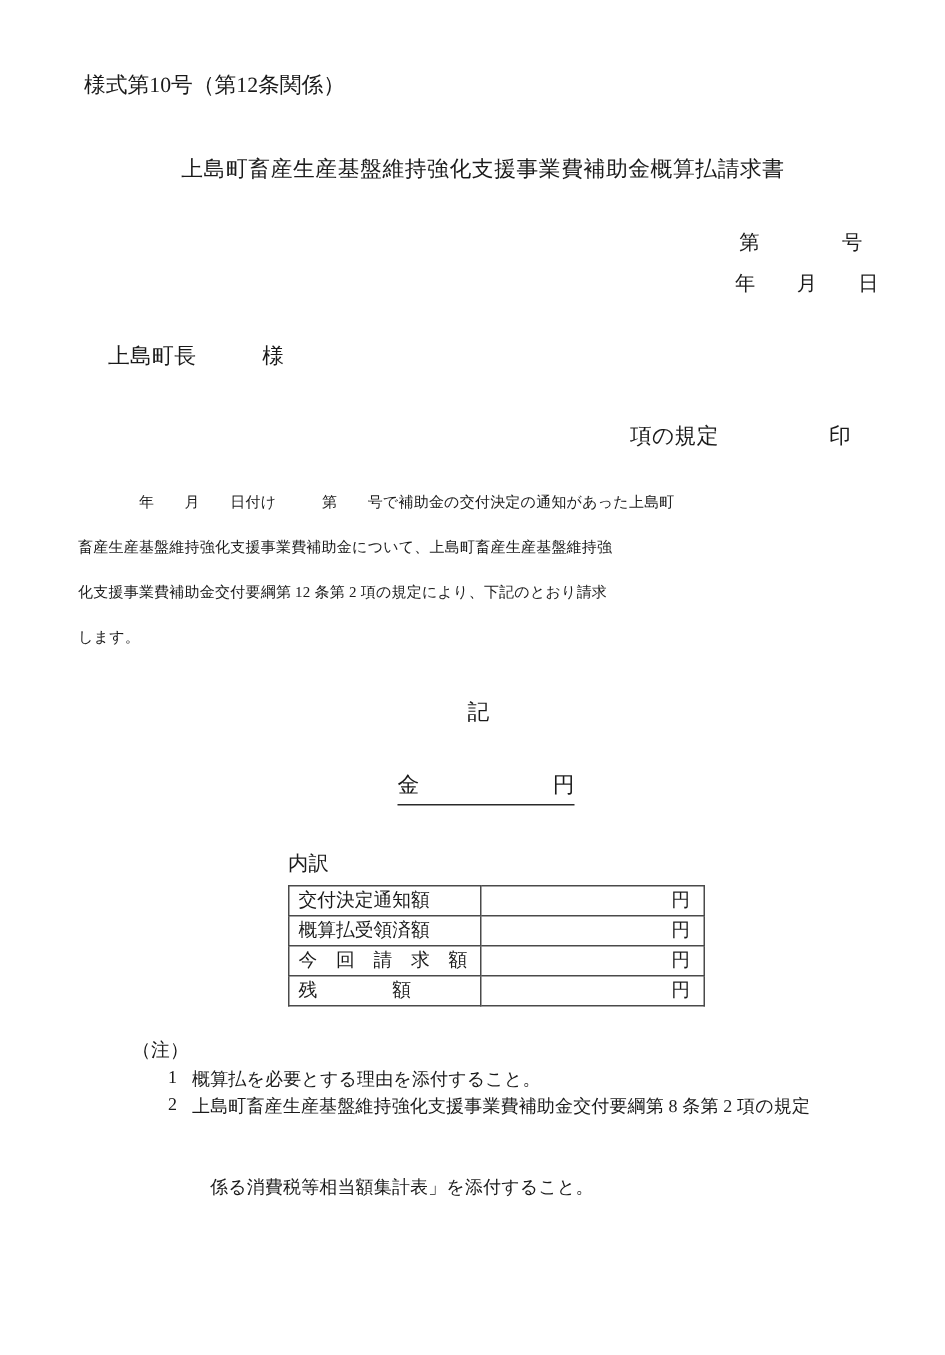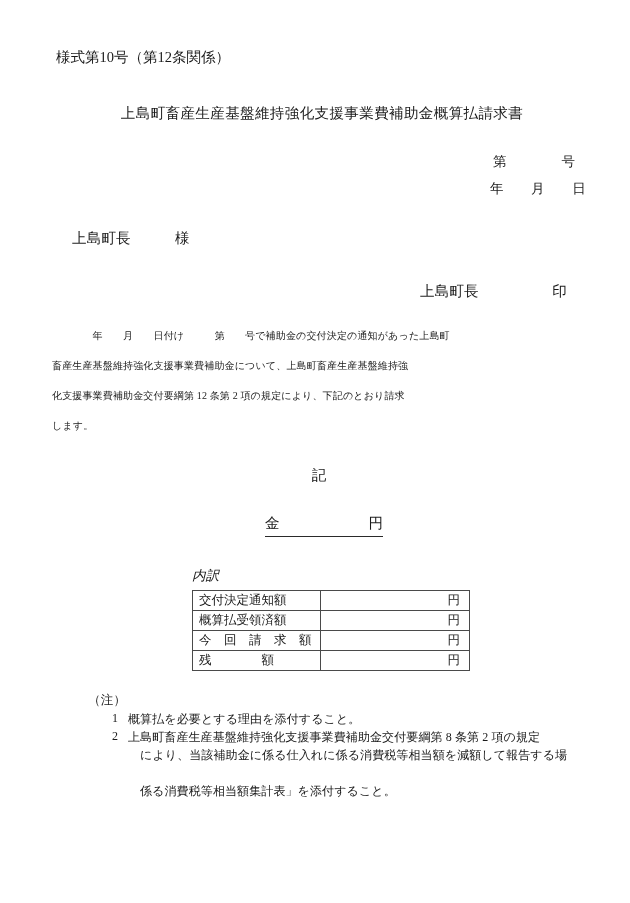--- a/index.html
+++ b/index.html
@@ -120,21 +120,20 @@
     justify-content: space-between;
     align-items: baseline;
   }
   #amount-line span { white-space: pre; }
 
   
   #breakdown-label {
     left: 192px;
     top: 569px;
     font-size: 13.5px;
-    font-style: italic;
   }
   #breakdown-table {
     position: absolute;
     left: 192px;
     top: 590px;
     width: 248px;
     border-collapse: collapse;
     table-layout: fixed;
   }
   #breakdown-table td {
@@ -188,21 +187,21 @@
   <div class="t mincho" id="form-number">様式第10号（第12条関係）</div>
 
   <div class="t mincho" id="doc-title">上島町畜産生産基盤維持強化支援事業費補助金概算払請求書</div>
 
   <div class="t mincho" id="issue-number">第　　　　号</div>
 
   <div class="t mincho" id="issue-date">年　　月　　日</div>
 
   <div class="t mincho" id="addressee">上島町長　　　様</div>
 
-  <div class="t mincho" id="signer">上島町長　　　　　印</div>
+  <div class="t mincho" id="signer">項の規定　　　　　印</div>
 
   <div class="t mincho body-line" id="body-l1">　　　　年　　月　　日付け　　　第　　号で補助金の交付決定の通知があった上島町</div>
   <div class="t mincho body-line" id="body-l2">畜産生産基盤維持強化支援事業費補助金について、上島町畜産生産基盤維持強</div>
   <div class="t mincho body-line" id="body-l3">化支援事業費補助金交付要綱第 12 条第 2 項の規定により、下記のとおり請求</div>
   <div class="t mincho body-line" id="body-l4">します。</div>
 
   <div class="t mincho" id="ki-mark">記</div>
 
   <div class="mincho" id="amount-line">
     <span>金</span>
@@ -232,16 +231,15 @@
     </tbody>
   </table>
 
   <div class="t mincho" id="notes-heading">（注）</div>
 
   <div class="note-num mincho" id="note-1-num">1</div>
   <div class="note-row mincho" id="note-1-text">概算払を必要とする理由を添付すること。</div>
 
   <div class="note-num mincho" id="note-2-num">2</div>
   <div class="note-row mincho" id="note-2-l1">上島町畜産生産基盤維持強化支援事業費補助金交付要綱第 8 条第 2 項の規定</div>
-  <div class="note-row mincho" id="note-2-l2">により、当該補助金に係る仕入れに係る消費税等相当額を減額して報告する場</div>
   <div class="note-row mincho" id="note-2-l4">係る消費税等相当額集計表」を添付すること。</div>
 
 </div>
 
 </body></html>

